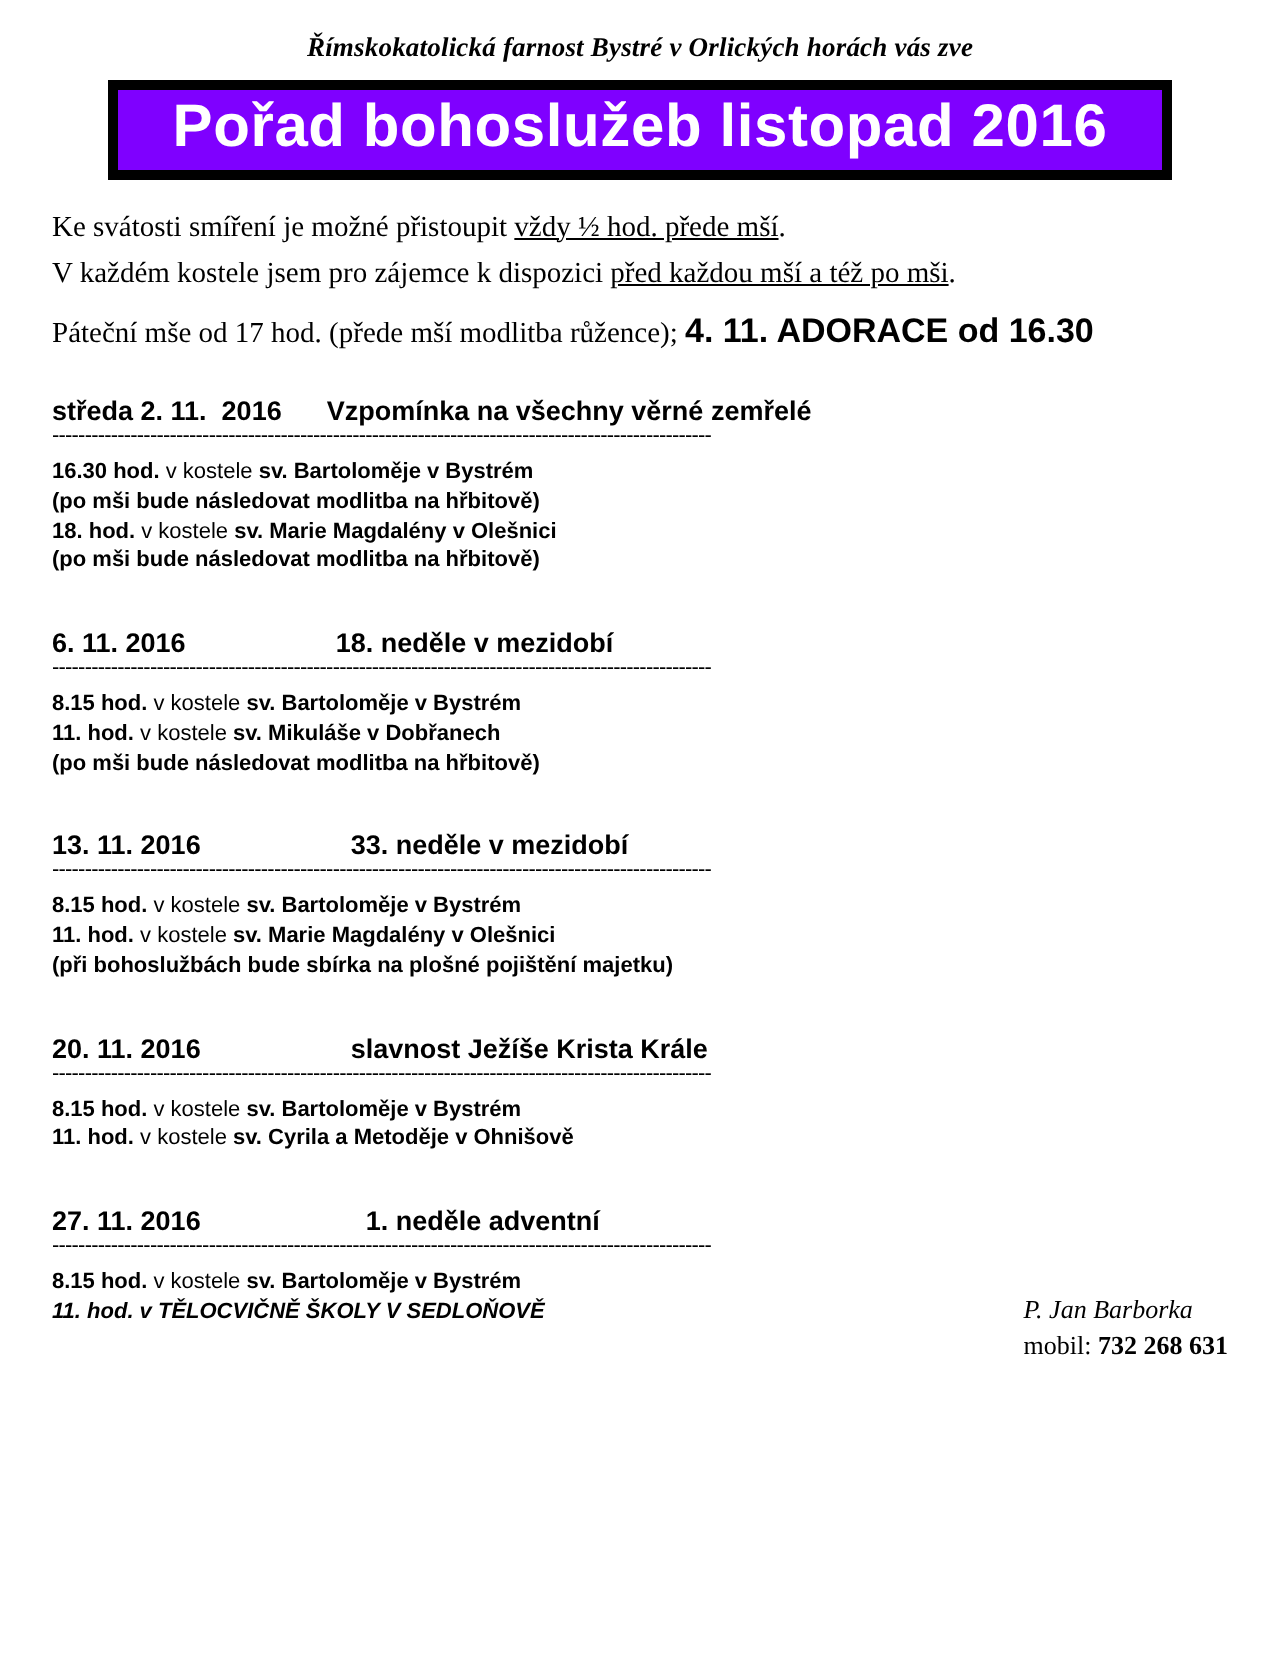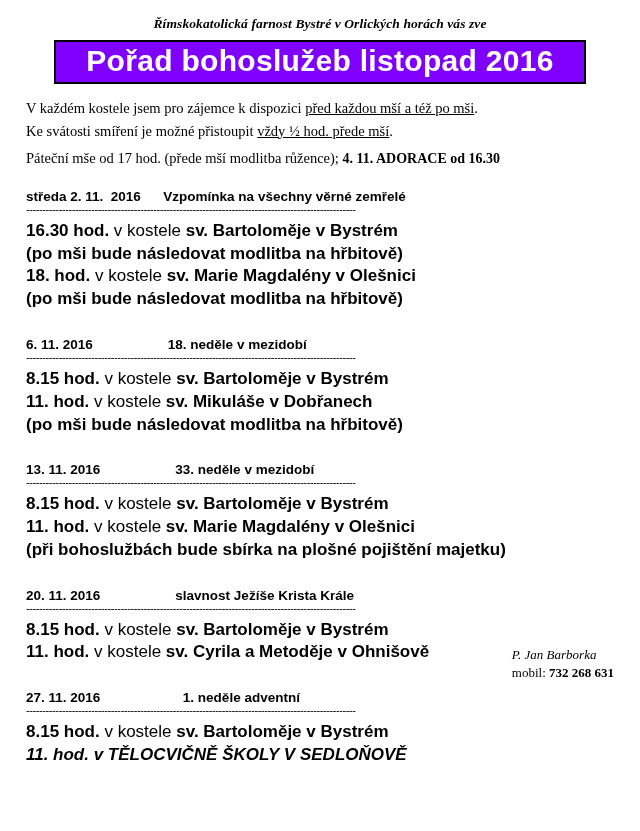--- a/index.html
+++ b/index.html
@@ -26,21 +26,21 @@
     text-align: center;
     font-family: "Liberation Serif", serif;
     font-style: italic;
     font-weight: bold;
     font-size: 13.5px;
     margin: 2px 0 8px 0;
     letter-spacing: 0.1px;
   }
   .title-bar {
     background: #7f00ff;
-    border: 2px solid #000000;
+    border: 5px solid #000000;
     margin: 0 28px 0 28px;
     padding: 2px 0 4px 0;
     text-align: center;
   }
   .title-bar .title {
     font-family: "Liberation Sans", sans-serif;
     font-weight: bold;
     font-size: 30px;
     color: #ffffff;
     line-height: 1.12;
@@ -53,22 +53,22 @@
     margin: 14px 0 0 0;
   }
   .intro p {
     margin: 0 0 2px 0;
   }
   .u {
     text-decoration: underline;
   }
   .adorace {
     font-weight: bold;
-    font-size: 14px;
-    font-family: Liberation Serif, serif;
+    font-size: 17px;
+    font-family: Liberation Sans, sans-serif;
   }
   .schedule {
     margin-top: 20px;
   }
   .block {
     margin-bottom: 26px;
   }
   .block:last-child {
     margin-bottom: 0;
   }
@@ -89,21 +89,21 @@
     font-family: "Liberation Sans", sans-serif;
     font-size: 11px;
     line-height: 0.9;
     letter-spacing: -0.4px;
     overflow: hidden;
     white-space: nowrap;
     height: 12px;
     margin: 1px 0 3px 0;
   }
   .line {
-    font-size: 17px;
+    font-size: 11px;
     line-height: 1.34;
     white-space: pre-wrap;
   }
   .line b {
     font-weight: bold;
   }
   .line .reg {
     font-weight: normal;
   }
   .line.bold-all {
@@ -134,22 +134,22 @@
 
 <div class="page">
 
   <div class="kicker">Římskokatolická farnost Bystré v Orlických horách vás zve</div>
 
   <div class="title-bar">
     <div class="title">Pořad bohoslužeb listopad 2016</div>
   </div>
 
   <div class="intro">
+    <p><span>Ke svátosti smíření je možné přistoupit </span><span class="u">vždy ½ hod. přede mší</span><span>.</span></p>
     <p><span>V každém kostele jsem pro zájemce k dispozici </span><span class="u">před každou mší a též po mši</span><span>.</span></p>
-    <p><span>Ke svátosti smíření je možné přistoupit </span><span class="u">vždy ½ hod. přede mší</span><span>.</span></p>
     <p style="margin-top:6px;"><span>Páteční mše od 17 hod. (přede mší modlitba růžence); </span><span class="adorace">4. 11. ADORACE od 16.30</span></p>
   </div>
 
   <div class="schedule">
       <div class="block">
         <div class="blk-head"><span class="blk-date">středa 2. 11.  2016</span><span>      </span><span class="blk-title">Vzpomínka na všechny věrné zemřelé</span></div>
         <div class="rule">-----------------------------------------------------------------------------------------------------</div>
         <div class="line"><b>16.30 hod.</b><span class="reg"> v kostele </span><b>sv. Bartoloměje v Bystrém</b></div>
         <div class="line bold-all">(po mši bude následovat modlitba na hřbitově)</div>
         <div class="line"><b>18. hod.</b><span class="reg"> v kostele </span><b>sv. Marie Magdalény v Olešnici</b></div>

